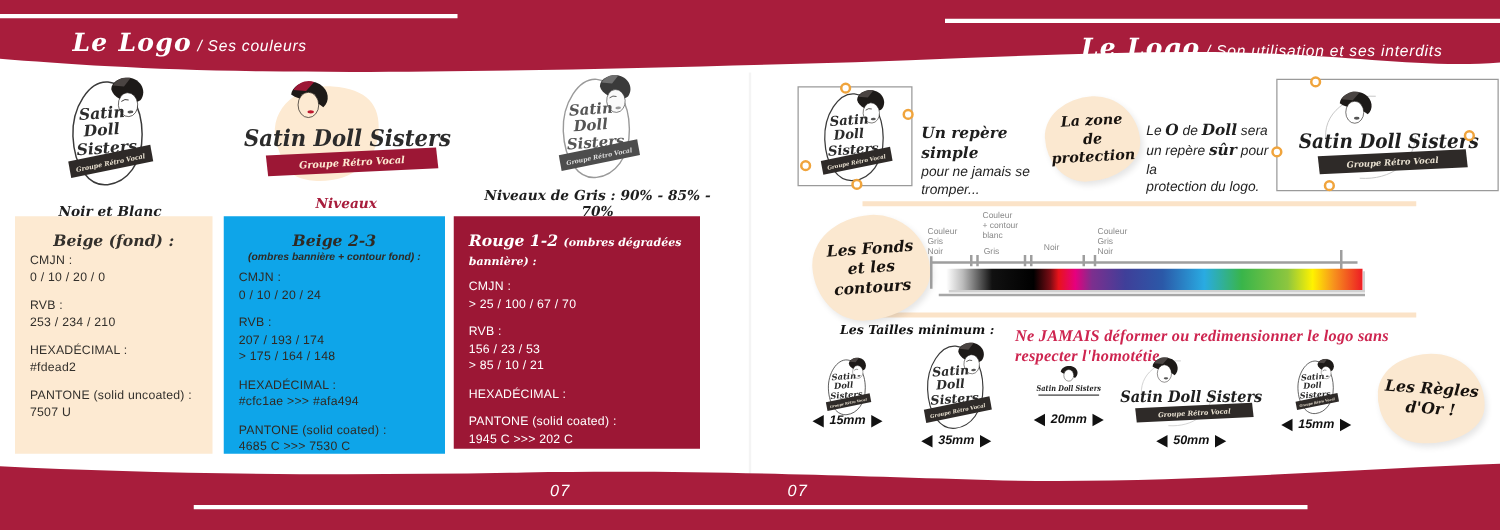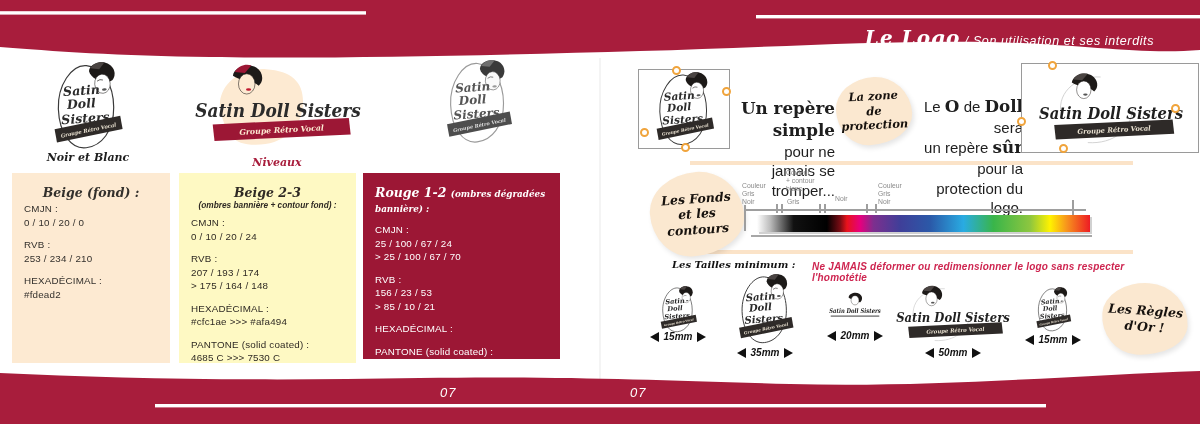--- a/index.html
+++ b/index.html
@@ -22,50 +22,54 @@
   .sw-title{text-align:center;font-family:"DejaVu Serif",serif;font-style:italic;font-weight:700;
             font-size:12.5px;margin-bottom:2px;}
   .sw-sub{text-align:center;font-size:8.3px;font-style:italic;font-weight:700;margin-bottom:6px;}
   .sw-sub-inline{font-size:8.8px;}
   .sw-group{margin-bottom:9px;}
   .sw-line{font-size:9.8px;line-height:13.5px;letter-spacing:.2px;}
 
   
   .gbox{border:1px solid #9a9a9a;background:#fff;box-sizing:border-box;}
   .circ{width:9px;height:9px;border:2px solid #f0a43c;border-radius:50%;background:#fff;position:absolute;box-sizing:border-box;}
-  .note{font-size:15px;line-height:1.3;color:#1e1e1e;text-align:right;}
+  .note{font-size:11px;line-height:1.3;font-style:italic;color:#1e1e1e;}
   .note .bscript{font-family:"DejaVu Serif",serif;font-weight:700;font-size:1.12em;}
   .blob{background:#fbe8d0;border-radius:52% 48% 58% 42% / 46% 56% 44% 54%;
         display:flex;align-items:center;justify-content:center;text-align:center;
         box-shadow:2px 3px 5px rgba(0,0,0,.10);}
   .blob .txt{font-family:"DejaVu Serif",serif;font-style:italic;font-weight:700;
              font-size:11.5px;line-height:1.25;color:#17120e;white-space:pre-line;}
   .peach{background:#fbe3c8;}
   .assoc-title{font-size:11px;font-style:italic;font-weight:700;color:#141414;text-align:right;letter-spacing:.2px;}
   .grad-label{font-size:6.8px;color:#8a8a8a;line-height:1.2;white-space:pre-line;}
   .gline{background:#9e9e9e;}
   .gradbar{box-shadow:2px 2px 0 rgba(0,0,0,.18);}
   .sizes-title{font-family:"DejaVu Serif",serif;font-style:italic;font-weight:700;font-size:10px;color:#121212;}
-  .warning{font-size:10px;font-style:italic;font-weight:700;color:#ce2550;letter-spacing:.2px;}
+  .warning{font-size:13px;font-style:italic;font-weight:700;color:#ce2550;letter-spacing:.2px;font-family:Liberation Serif, serif;}
   .size-row{display:flex;align-items:center;justify-content:center;gap:5px;
             font-size:10px;font-style:italic;font-weight:700;color:#111;}
   .tri-l{width:0;height:0;border-top:5px solid transparent;border-bottom:5px solid transparent;border-right:9px solid #111;display:inline-block;}
   .tri-r{width:0;height:0;border-top:5px solid transparent;border-bottom:5px solid transparent;border-left:9px solid #111;display:inline-block;}
   .seam{background:rgba(0,0,0,0.045);}
 </style>
 </head>
 <body>
 
 <div id="stage">
 
   <svg class="abs" style="left:0;top:0" width="1200" height="62">
     <path d="M0,0 L1200,0 L1200,50 C1140,55 1080,44 990,42 C880,40 760,48 640,51 C500,55 330,59 210,57 C120,56 50,51 0,47 Z" fill="#a81d3c"></path>
     <rect x="0" y="11.2" width="366" height="3.4" fill="#ffffff"></rect>
     <rect x="756" y="15" width="444" height="3.4" fill="#ffffff"></rect>
   </svg>
+  <div class="abs hdr-title" style="left:58px;top:22px">
+    <span class="script big">Le Logo</span>
+    <span class="sub">/ Ses couleurs</span>
+  </div>
   <div class="abs hdr-title" style="right:46px;top:26px;text-align:right">
     <span class="script big">Le Logo</span>
     <span class="sub">/ Son utilisation et ses interdits</span>
   </div>
 
   <div class="abs seam" style="left:599px;top:58px;width:1.5px;height:366px"></div>
 
   <div class="abs" style="left:46px;top:62px;width:82px;height:90px"><svg viewBox="0 0 100 122" width="100%" height="100%" preserveAspectRatio="xMidYMid meet">
         <g transform="rotate(-4 50 60)">
 <path d="M53,5 C75,9 88,33 86,64 C84,96 66,115 45,116 C25,117 10,95 11,61 C12,29 33,2 53,5 Z" fill="#ffffff" stroke="#3a3a3a" stroke-width="1.6"></path>
@@ -74,21 +78,21 @@
 <ellipse cx="73" cy="31" rx="10.5" ry="13" fill="#ffffff" stroke="#1d1a18" stroke-width="0.7"></ellipse>
 <path d="M66,27 q4,-3 8,-1" fill="none" stroke="#1d1a18" stroke-width="0.9"></path>
 <ellipse cx="75" cy="39" rx="3.2" ry="1.6" fill="#555555"></ellipse>
 <text x="19" y="44" class="logo-script" font-size="17" fill="#2b2b2b">Satin</text>
 <text x="23" y="62" class="logo-script" font-size="17" fill="#2b2b2b">Doll</text>
 <text x="14" y="82" class="logo-script" font-size="17" fill="#2b2b2b">Sisters</text>
 <path d="M4,88 L94,76 L96,94 L6,106 Z" fill="#2e2a28"></path>
 <text x="50" y="95" transform="rotate(-7.5 50 95)" class="logo-script" font-size="7" fill="#e8e0d0" text-anchor="middle">Groupe Rétro Vocal</text>
 </g>
       </svg></div>
-  <div class="abs logo-label" style="left:26px;top:151px;width:124px">Noir et Blanc</div>
+  <div class="abs logo-label" style="left:26px;top:163px;width:124px">Noir et Blanc</div>
 
   <div class="abs" style="left:190px;top:60px;width:176px;height:92px"><svg viewBox="0 0 190 100" width="100%" height="100%" preserveAspectRatio="xMidYMid meet">
 <path d="M34,62 C24,32 50,8 82,10 C112,12 124,26 122,50 C120,76 98,94 66,92 C42,90 40,78 34,62 Z" fill="#fdead2"></path>
 <path d="M46,17 C47,7 63,3 71,8 C79,13 80,23 74,28 C66,21 54,23 46,17 Z" fill="#1d1a18"></path>
 <path d="M48,13 C52,6 60,4 66,6 L59,14 Z" fill="#9c1735"></path>
 <ellipse cx="61" cy="26" rx="9" ry="11" fill="#fdead2" stroke="#1d1a18" stroke-width="0.6"></ellipse>
 <ellipse cx="63" cy="32" rx="2.8" ry="1.4" fill="#c0182f"></ellipse>
 <text x="5" y="62" class="logo-script" font-size="20" fill="#2b2b2b" textLength="180" lengthAdjust="spacingAndGlyphs">Satin Doll Sisters</text>
 <path d="M24,70 L172,63 L174,81 L26,88 Z" fill="#9c1735"></path>
 <text x="99" y="79" transform="rotate(-3 99 79)" class="logo-script" font-size="8.5" fill="#fdead2" text-anchor="middle" textLength="92" lengthAdjust="spacingAndGlyphs">Groupe Rétro Vocal</text>
@@ -103,39 +107,44 @@
 <ellipse cx="73" cy="31" rx="10.5" ry="13" fill="#fafafa" stroke="#3a3a3a" stroke-width="0.7"></ellipse>
 <path d="M66,27 q4,-3 8,-1" fill="none" stroke="#3a3a3a" stroke-width="0.9"></path>
 <ellipse cx="75" cy="39" rx="3.2" ry="1.6" fill="#9a9a9a"></ellipse>
 <text x="19" y="44" class="logo-script" font-size="17" fill="#555555">Satin</text>
 <text x="23" y="62" class="logo-script" font-size="17" fill="#555555">Doll</text>
 <text x="14" y="82" class="logo-script" font-size="17" fill="#555555">Sisters</text>
 <path d="M4,88 L94,76 L96,94 L6,106 Z" fill="#4d4d4d"></path>
 <text x="50" y="95" transform="rotate(-7.5 50 95)" class="logo-script" font-size="7" fill="#dddddd" text-anchor="middle">Groupe Rétro Vocal</text>
 </g>
       </svg></div>
+  <div class="abs logo-label" style="left:378px;top:150px;width:200px">Niveaux de Gris : 90% - 85% - 70%</div>
 
   <div class="abs swatch" style="left: 12px; top: 173px; width: 158px; height: 190px; background: rgb(253, 234, 210); color: rgb(51, 48, 44);">
     <div class="sw-title">Beige (fond) :</div>
     <div>
         <div class="sw-group">
           <div class="sw-line">CMJN :</div>
           <div class="sw-line">0 / 10 / 20 / 0</div>
         </div>
         <div class="sw-group">
           <div class="sw-line">RVB :</div>
           <div class="sw-line">253 / 234 / 210</div>
         </div>
         <div class="sw-group">
           <div class="sw-line">HEXADÉCIMAL :</div>
           <div class="sw-line">#fdead2</div>
         </div>
+        <div class="sw-group">
+          <div class="sw-line">PANTONE (solid uncoated) :</div>
+          <div class="sw-line">7507 U</div>
+        </div>
       </div>
   </div>
-  <div class="abs swatch" style="left: 179px; top: 173px; width: 177px; height: 190px; background: #fef9c3; color: rgb(47, 42, 36);">
+  <div class="abs swatch" style="left: 179px; top: 173px; width: 177px; height: 190px; background: #0ea5e9; color: rgb(47, 42, 36);">
     <div class="sw-title" style="margin-bottom:0">Beige 2-3</div>
     <div class="sw-sub">(ombres bannière + contour fond) :</div>
     <div>
         <div class="sw-group">
           <div class="sw-line">CMJN :</div>
           <div class="sw-line">0 / 10 / 20 / 24</div>
         </div>
         <div class="sw-group">
           <div class="sw-line">RVB :</div>
           <div class="sw-line">207 / 193 / 174</div>
@@ -152,21 +161,20 @@
       </div>
   </div>
   <div class="abs swatch" style="left: 363px; top: 173px; width: 197px; height: 186px; background: rgb(156, 23, 53); color: rgb(255, 255, 255);">
     <div class="sw-title" style="text-align:left;margin-bottom:8px">
       <span>Rouge 1-2</span>
       <span class="sw-sub-inline">(ombres dégradées bannière) :</span>
     </div>
     <div>
         <div class="sw-group">
           <div class="sw-line">CMJN :</div>
-          <div class="sw-line">25 / 100 / 67 / 24</div>
           <div class="sw-line">&gt; 25 / 100 / 67 / 70</div>
         </div>
         <div class="sw-group">
           <div class="sw-line">RVB :</div>
           <div class="sw-line">156 / 23 / 53</div>
           <div class="sw-line">&gt; 85 / 10 / 21</div>
         </div>
         <div class="sw-group">
           <div class="sw-line">HEXADÉCIMAL :</div>
         </div>

